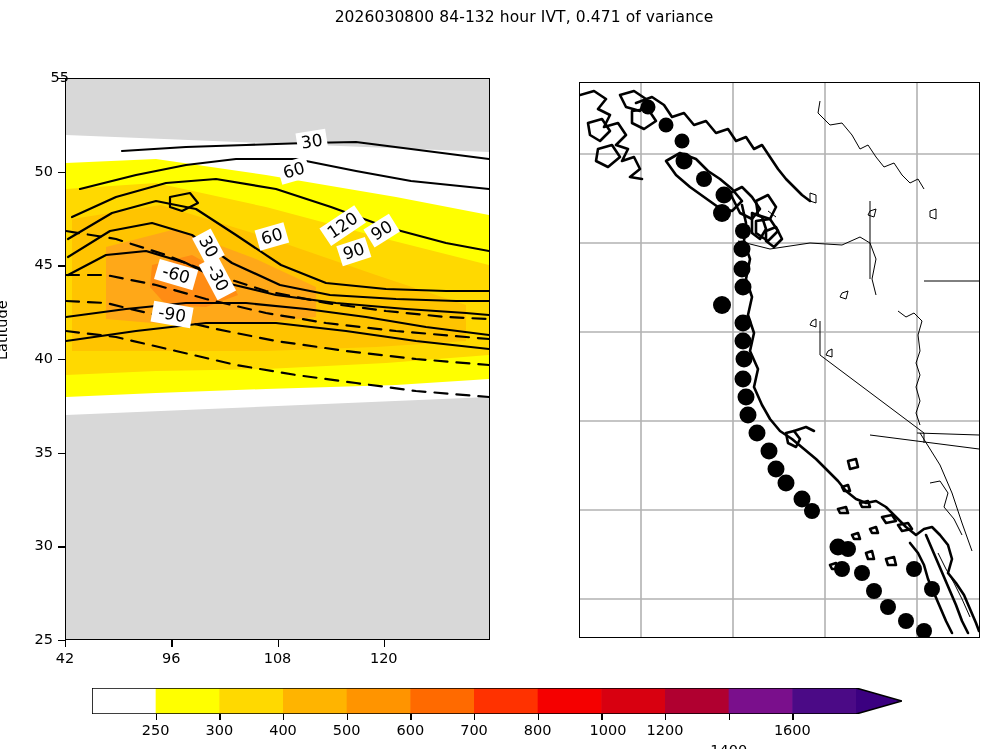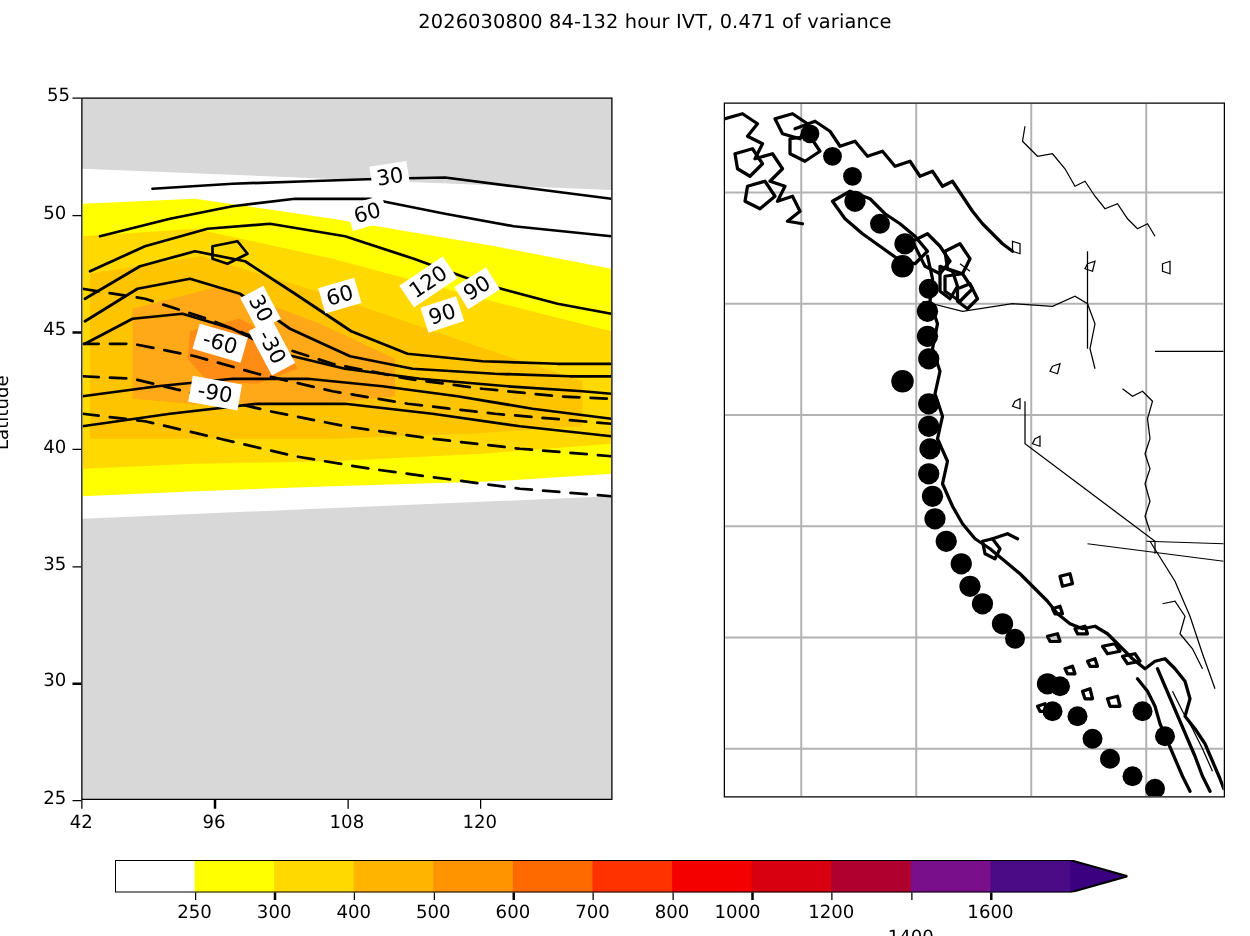--- a/index.html
+++ b/index.html
@@ -314,21 +314,21 @@
       <div class="cblab" style="left: 191px;">400</div>
       <div class="cbtick" style="left: 254.667px;"></div>
       <div class="cblab" style="left: 254.667px;">500</div>
       <div class="cbtick" style="left: 318.333px;"></div>
       <div class="cblab" style="left: 318.333px;">600</div>
       <div class="cbtick" style="left: 382px;"></div>
       <div class="cblab" style="left: 382px;">700</div>
       <div class="cbtick" style="left: 445.667px;"></div>
       <div class="cblab" style="left: 445.667px;">800</div>
       <div class="cbtick" style="left: 509.333px;"></div>
-      <div class="cblab" style="left: 498px;">1000</div>
+      <div class="cblab" style="left: 516px;">1000</div>
       <div class="cbtick" style="left: 573px;"></div>
       <div class="cblab" style="left: 573px;">1200</div>
       <div class="cbtick" style="left: 636.667px;"></div>
       <div class="cblab" style="left: 636.667px; margin-top: 20px;">1400</div>
       <div class="cbtick" style="left: 700.333px;"></div>
       <div class="cblab" style="left: 700.333px;">1600</div>
     </div>
 
 <div class="ytick" style="left: 58px; top: 640px;"></div>
     <div class="ytlab" style="left: 7px; top: 640px;">25</div>
@@ -336,21 +336,21 @@
     <div class="ytlab" style="left: 7px; top: 546.333px;">30</div>
     <div class="ytick" style="left: 58px; top: 452.667px;"></div>
     <div class="ytlab" style="left: 7px; top: 452.667px;">35</div>
     <div class="ytick" style="left: 58px; top: 359px;"></div>
     <div class="ytlab" style="left: 7px; top: 359px;">40</div>
     <div class="ytick" style="left: 58px; top: 265.333px;"></div>
     <div class="ytlab" style="left: 7px; top: 265.333px;">45</div>
     <div class="ytick" style="left: 58px; top: 171.667px;"></div>
     <div class="ytlab" style="left: 7px; top: 171.667px; text-align: right;">50</div>
     <div class="ytick" style="left: 58px; top: 78px;"></div>
-    <div class="ytlab" style="left: 10px; top: 78px;">55</div>
+    <div class="ytlab" style="left: 23px; top: 78px;">55</div>
     <div class="xtick" style="left: 65px; top: 640px;"></div>
     <div class="xtlab" style="left: 65px; top: 650px;">42</div>
     <div class="xtick" style="left: 171.25px; top: 640px;"></div>
     <div class="xtlab" style="left: 171.25px; top: 650px;">96</div>
     <div class="xtick" style="left: 277.5px; top: 640px;"></div>
     <div class="xtlab" style="left: 277.5px; top: 650px;">108</div>
     <div class="xtick" style="left: 383.75px; top: 640px;"></div>
     <div class="xtlab" style="left: 383.75px; top: 650px;">120</div>
   </div>
 

